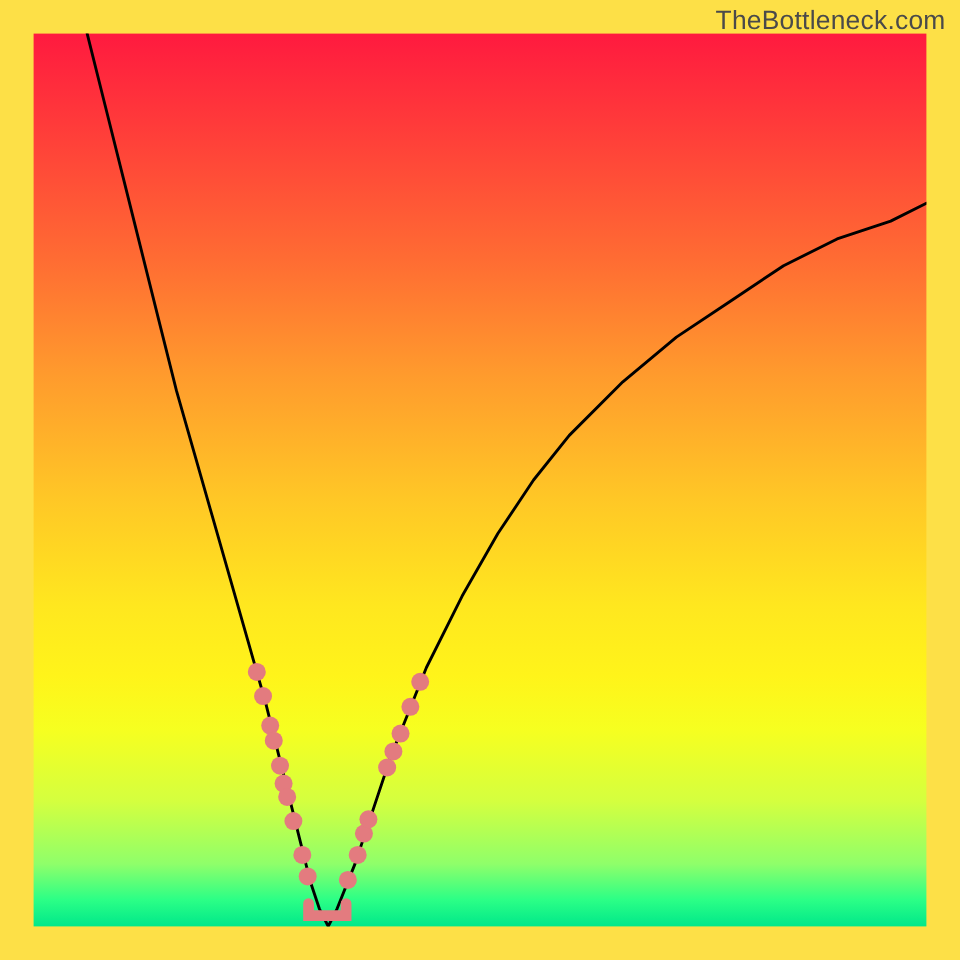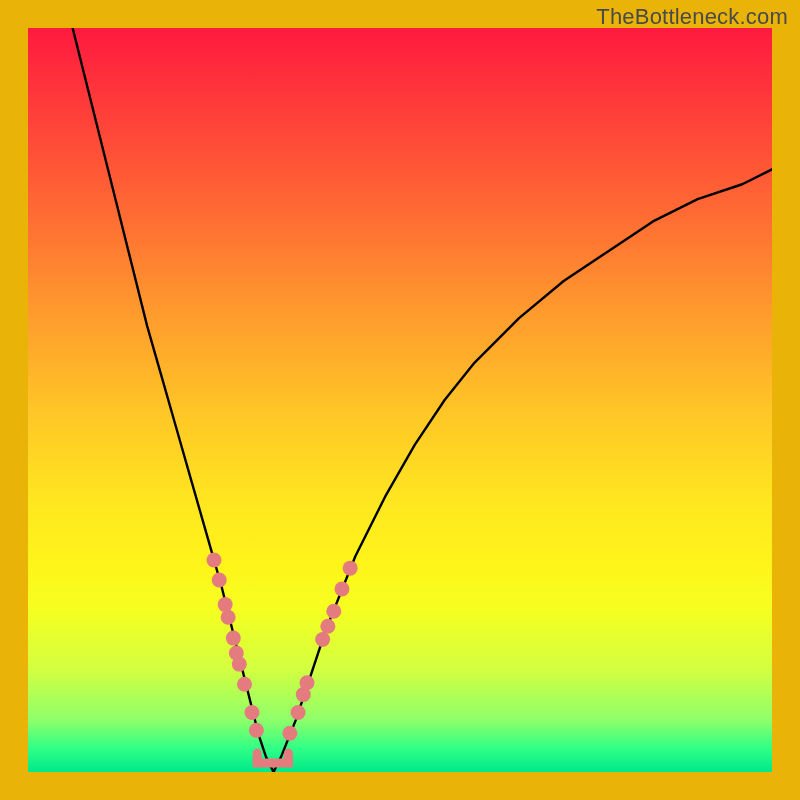--- a/index.html
+++ b/index.html
@@ -8,21 +8,21 @@
     width: 800px;
     height: 800px;
     overflow: hidden;
     background: #000;
     font-family: Arial, Helvetica, sans-serif;
   }
   .frame {
     position: absolute;
     left: 0; top: 0;
     width: 800px; height: 800px;
-    background: #eab308;
+    background: #fde047;
   }
   .plot {
     position: absolute;
     left: 28px;
     top: 28px;
     width: 744px;
     height: 744px;
     background: linear-gradient(to bottom,
       #ff1a3f 0%,
       #ff3a3a 10%,

